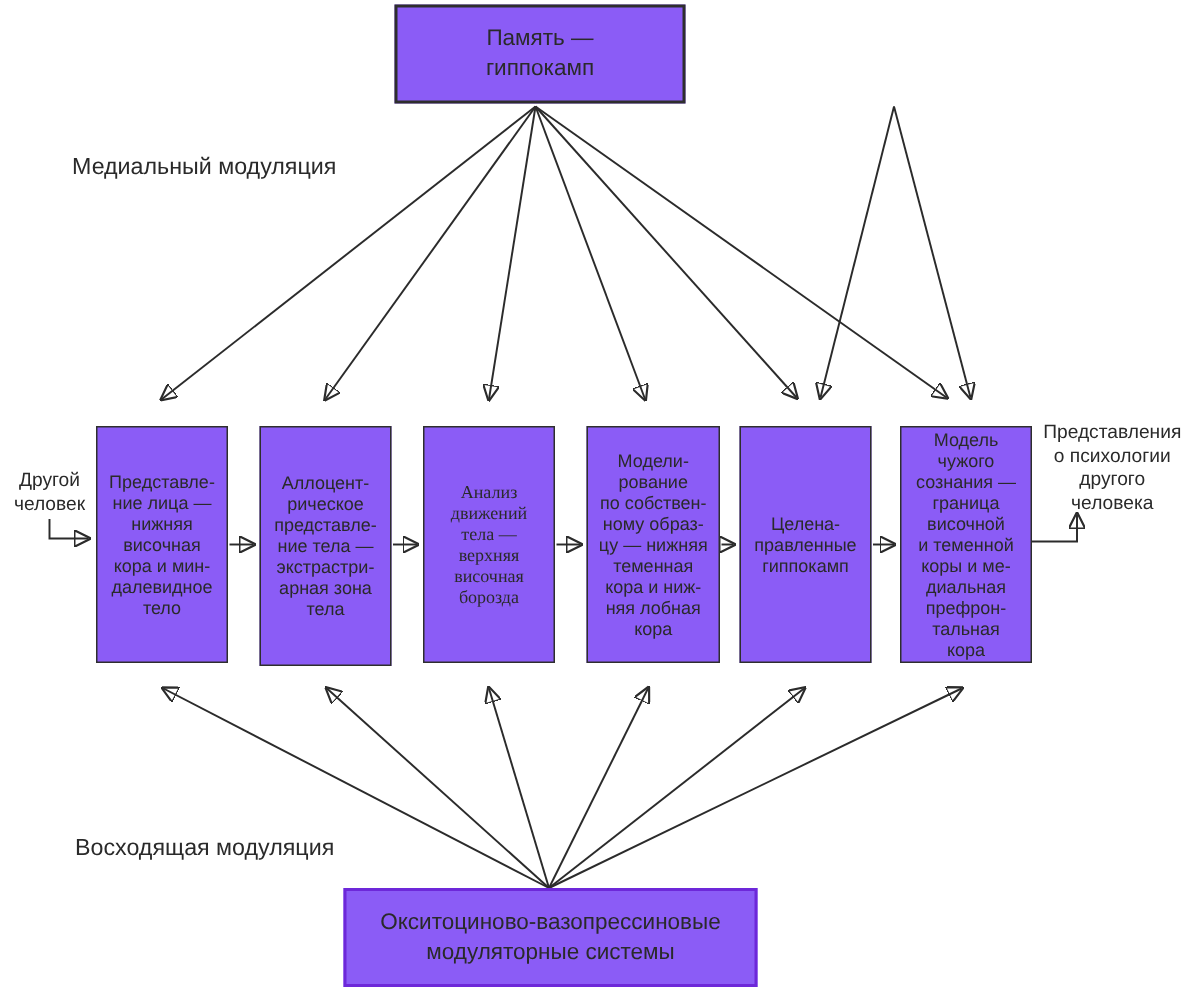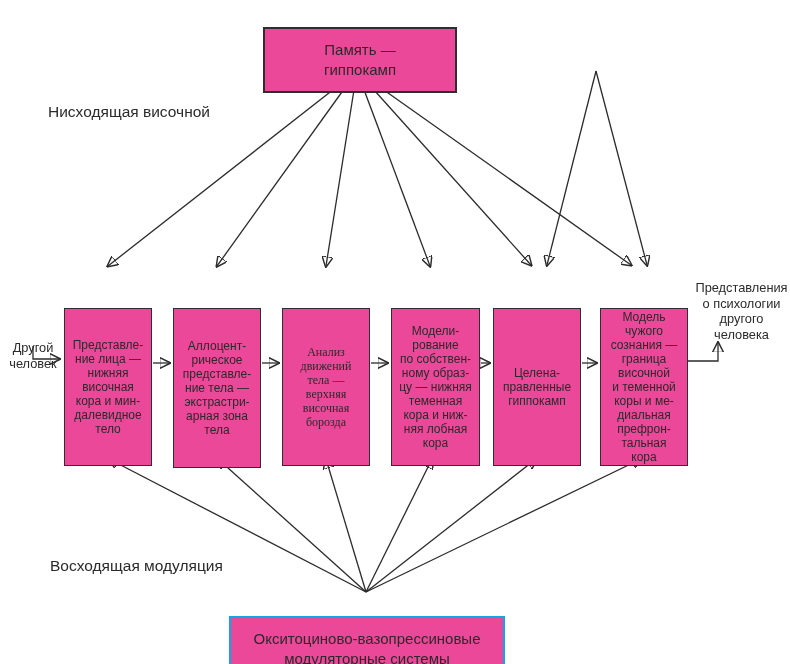--- a/index.html
+++ b/index.html
@@ -4,41 +4,41 @@
 <style>
   html,body{margin:0;padding:0;background:#ffffff;}
   #stage{
     position:relative;width:790px;height:664px;background:#ffffff;
     font-family:"Liberation Sans","DejaVu Sans",sans-serif;
     color:#2a2a2a;overflow:hidden;
   }
   #arrow-layer{position:absolute;left:0;top:0;width:790px;height:664px;}
   #arrow-layer line,#arrow-layer path{stroke:#2b2b2b;stroke-width:1.3;fill:none;}
   .box{
-    position:absolute;box-sizing:border-box;background:#ec4899;
+    position:absolute;box-sizing:border-box;background:#8b5cf6;
     display:flex;align-items:center;justify-content:center;
-    text-align:center;white-space:pre-line;margin-top:24px;
+    text-align:center;white-space:pre-line;
   }
   .topbox{border:2px solid #2e2e2e;font-size:15px;line-height:20px;}
-  .bottombox{border:2px solid #0ea5e9;font-size:15px;line-height:20px;}
+  .bottombox{border:2px solid #6d28d9;font-size:15px;line-height:20px;}
   .mbox{border:1.5px solid #2e2e2e;font-size:12px;line-height:14px;padding:0 1px;}
   #box-memory{left:263px;top:3px;width:194px;height:66px;}
   #box-mpfc{left:499px;top:3px;width:198px;height:67px;}
   #box-oxytocin{left:229px;top:592px;width:276px;height:66px;}
   #mbox-1{left:64px;top:284px;width:88px;height:158px;}
   #mbox-2{left:173px;top:284px;width:88px;height:160px;}
   #mbox-3{left:282px;top:284px;width:88px;height:158px;font-family:Liberation Serif, serif;}
   #mbox-4{left:391px;top:284px;width:89px;height:158px;}
   #mbox-5{left:493px;top:284px;width:88px;height:158px;}
   #mbox-6{left:600px;top:284px;width:88px;height:158px;}
   .side-label{position:absolute;font-size:15.5px;line-height:19px;white-space:pre-line;}
   #label-descending{left:48px;top:102px;}
   #label-ascending{left:50px;top:556px;text-align:center;}
   .small-label{position:absolute;font-size:12.8px;line-height:15.5px;white-space:pre-line;}
-  #label-input{left:6px;top:312px;width:54px;text-align:center;margin-top:28px;}
+  #label-input{left:6px;top:312px;width:54px;text-align:center;}
   #label-output{left:694px;top:280px;width:95px;text-align:center;}
 </style>
 </head>
 <body>
 
 <div id="stage">
 
   <svg id="arrow-layer" width="790" height="664" viewBox="0 0 790 664" xmlns="http://www.w3.org/2000/svg">
     <defs>
       <marker id="ah" viewBox="0 0 10 10" refX="8.5" refY="5" markerWidth="8.5" markerHeight="8.5" orient="auto-start-reverse">
@@ -78,21 +78,21 @@
     </g>
 
     <path d="M33 346 L33 359 L59 359" marker-end="url(#ah)" stroke-width="1.6"></path>
     <path d="M688 361 L718 361 L718 343" marker-end="url(#ah)" stroke-width="1.6"></path>
   </svg>
 
   <div class="box topbox" id="box-memory">Память —
 гиппокамп</div>
 
 
-  <div class="side-label" id="label-descending">Нисходящая височной</div>
+  <div class="side-label" id="label-descending">Медиальный модуляция</div>
 
   <div class="small-label" id="label-input">Другой
 человек</div>
 
   <div class="box mbox" id="mbox-1">Представле-
 ние лица —
 нижняя
 височная
 кора и мин-
 далевидное

